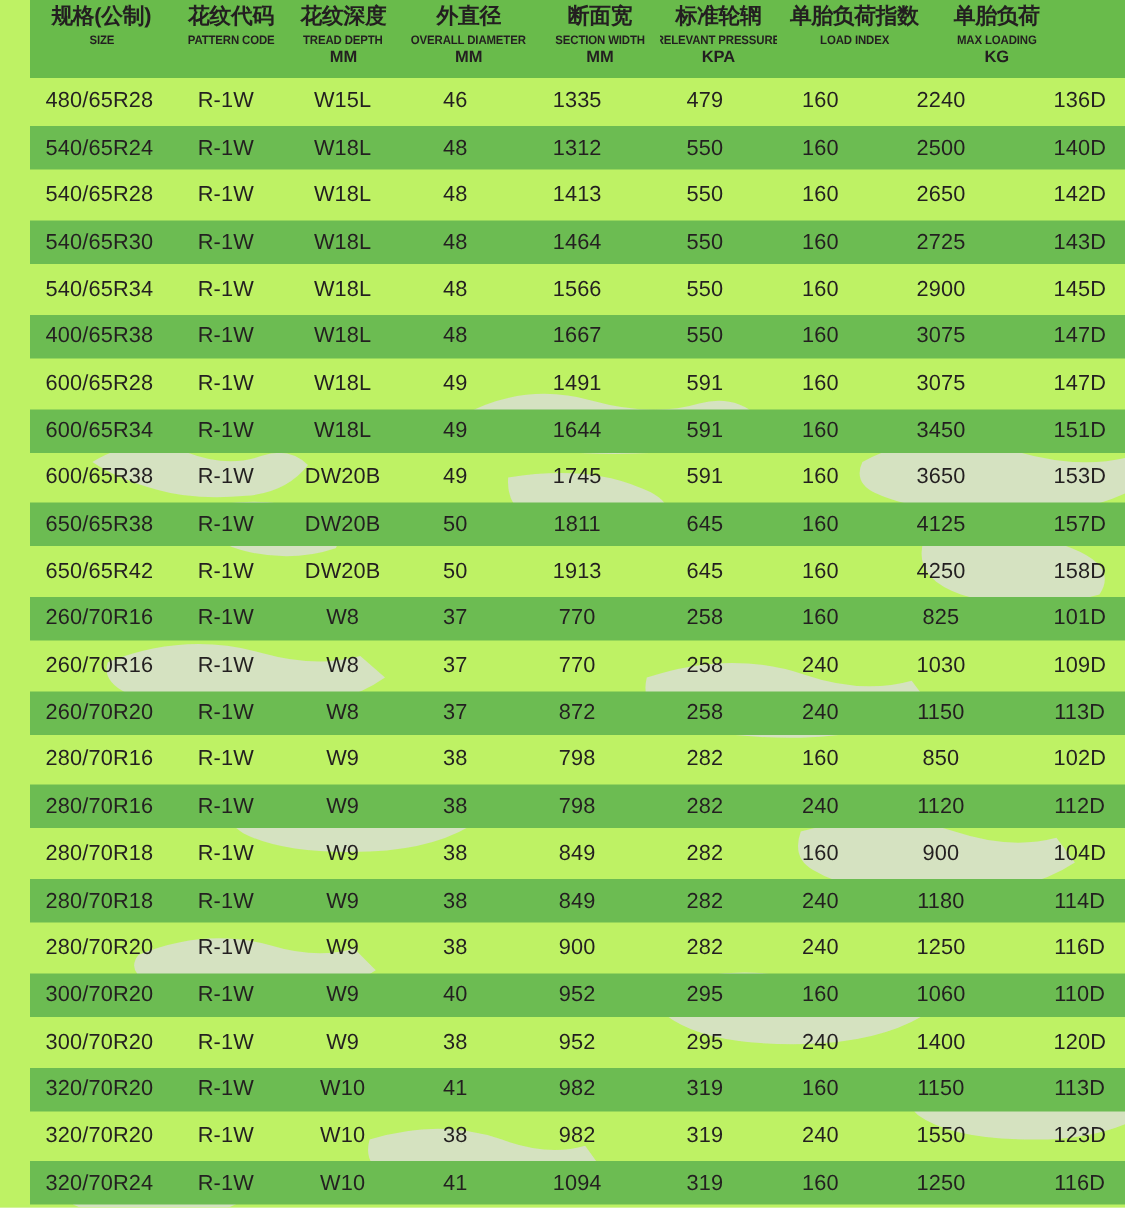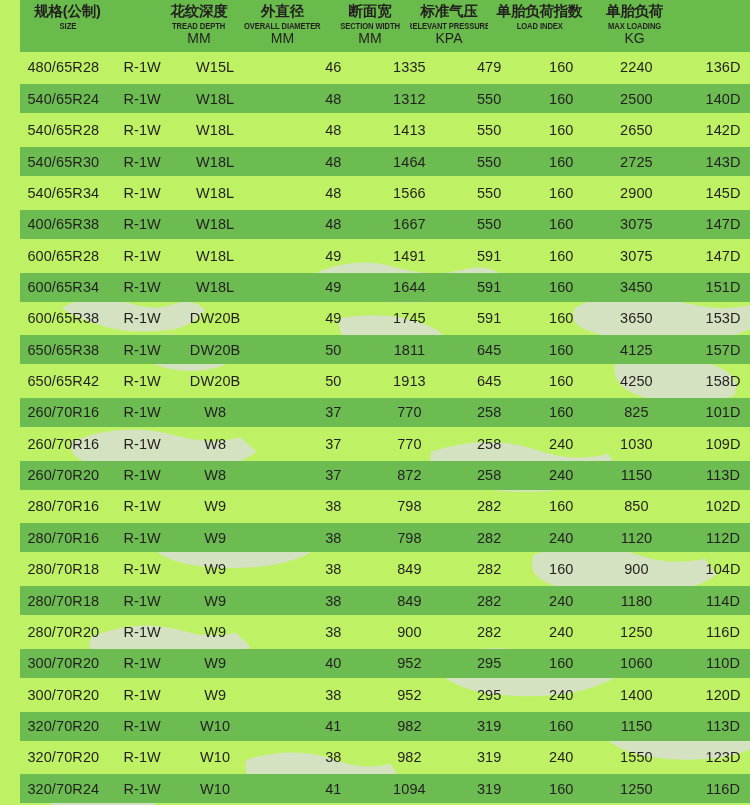--- a/index.html
+++ b/index.html
@@ -61,22 +61,22 @@
   }
   .th-en {
     font-size: 8.2px;
     font-weight: 700;
     line-height: 11px;
     white-space: nowrap;
     transform: scaleX(0.93);
     letter-spacing: -0.1px;
   }
   .th-unit {
-    font-size: 14px;
-    font-weight: 400;
+    font-size: 11px;
+    font-weight: 700;
     line-height: 12px;
     white-space: nowrap;
   }
 
   
   .tbody {
     position: relative;
     z-index: 2;
     width: 750px;
   }
@@ -108,21 +108,21 @@
     color: #231f20;
     line-height: 1;
     white-space: nowrap;
     letter-spacing: 0.1px;
   }
 
   
   .c0 { width: 95px; }
   .c1 { width: 78px; }
   .c2 { width: 82px; }
-  .c3 { width: 72px; margin-left: 48px; }
+  .c3 { width: 72px; }
   .c4 { width: 95px; }
   .c5 { width: 80px; }
   .c6 { width: 78px; }
   .c7 { width: 87px; }
   .c8 { width: 103px; }
 </style>
 </head>
 <body>
 
 <div id="spec-table">
@@ -146,37 +146,42 @@
       <path d="M40 760 q38 -12 72 0 q24 9 44 4 l8 12 q-22 15 -58 16 q-44 0 -62 -12 q-10 -7 -4 -20z"></path>
     </g>
   </svg>
 
   <div class="thead">
     <div class="th c0">
       <span class="th-cn">规格(公制)</span>
       <span class="th-en">SIZE</span>
       <span class="th-unit"></span>
     </div>
+    <div class="th c1">
+      <span class="th-cn">花纹代码</span>
+      <span class="th-en">PATTERN CODE</span>
+      <span class="th-unit"></span>
+    </div>
     <div class="th c3">
       <span class="th-cn">花纹深度</span>
       <span class="th-en">TREAD DEPTH</span>
       <span class="th-unit">MM</span>
     </div>
     <div class="th c4">
       <span class="th-cn">外直径</span>
       <span class="th-en">OVERALL DIAMETER</span>
       <span class="th-unit">MM</span>
     </div>
     <div class="th c5">
       <span class="th-cn">断面宽</span>
       <span class="th-en">SECTION WIDTH</span>
       <span class="th-unit">MM</span>
     </div>
     <div class="th c6">
-      <span class="th-cn">标准气压</span>
+      <span class="th-cn">标准轮辋</span>
       <span class="th-en">RELEVANT PRESSURE</span>
       <span class="th-unit">KPA</span>
     </div>
     <div class="th c8">
       <span class="th-cn">单胎负荷指数</span>
       <span class="th-en">LOAD INDEX</span>
       <span class="th-unit"></span>
     </div>
     <div class="th c7">
       <span class="th-cn">单胎负荷</span>

